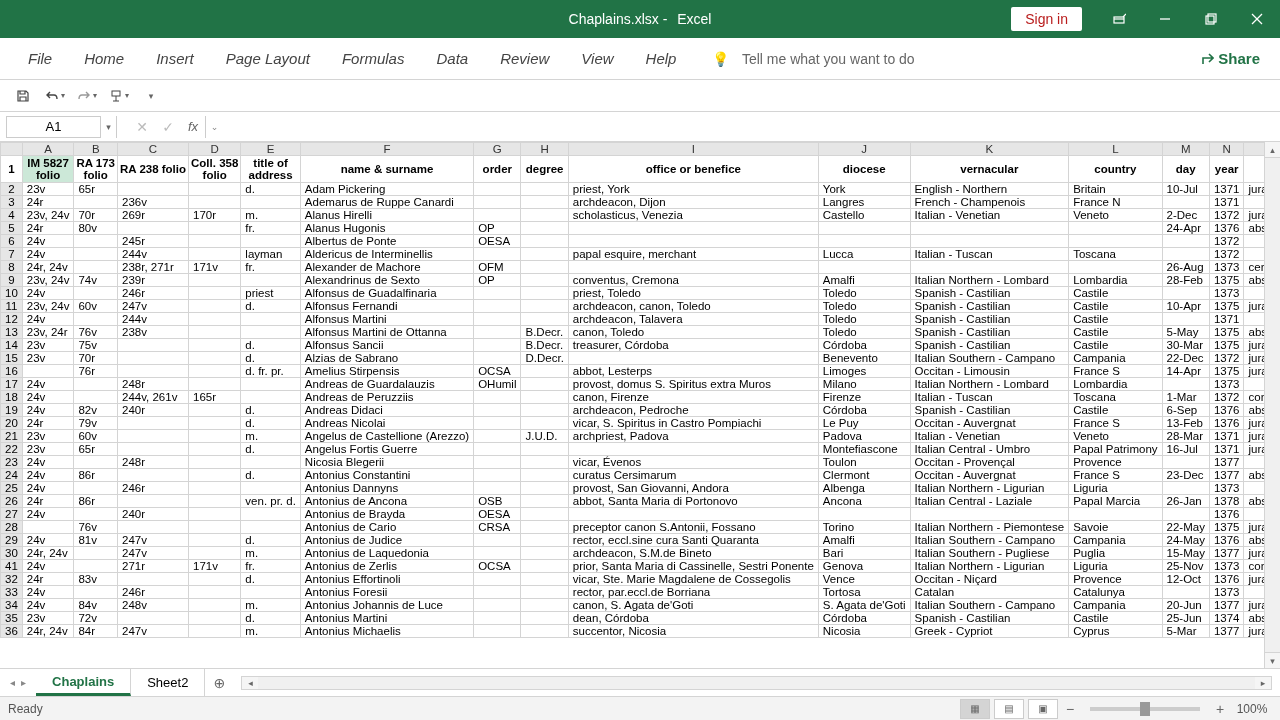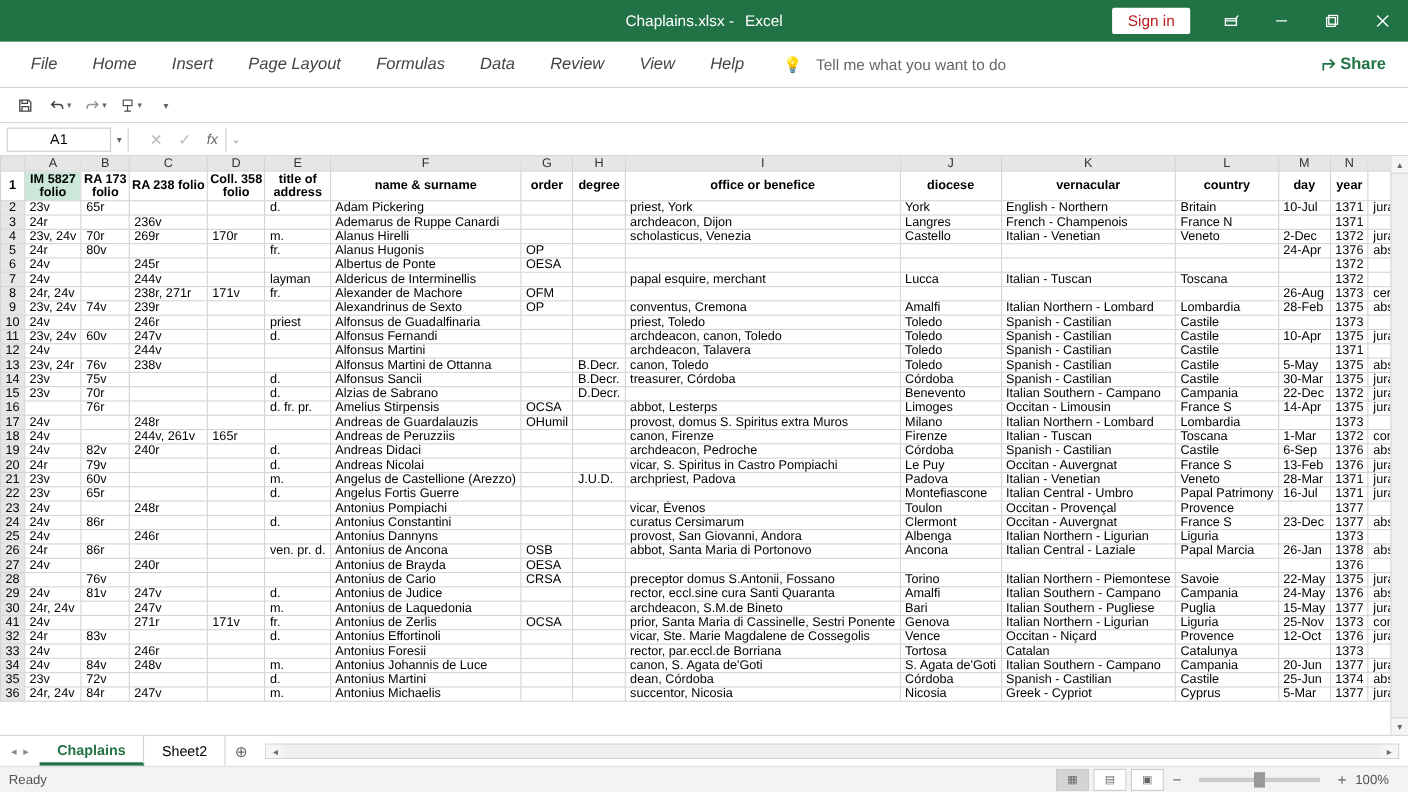--- a/index.html
+++ b/index.html
@@ -57,21 +57,21 @@
 .hbtn { width: 16px; display: flex; align-items: center; justify-content: center; color: #666; font-size: 9px; background: #f5f5f5; }
 .htrack { flex: 1; }
 
 .statusbar { height: 24px; background: #f3f3f3; border-top: 1px solid #d4d4d4; display: flex; align-items: center; padding: 0 8px; font-size: 12px; color: #555; }
 .statusbar .right { margin-left: auto; display: flex; align-items: center; gap: 4px; }
 .view-btn { width: 30px; height: 20px; border: 1px solid #ccc; display: flex; align-items: center; justify-content: center; font-size: 10px; color: #666; background: #fff; }
 .view-btn.active { background: #d4d4d4; }
 .zoom-slider { width: 110px; height: 4px; background: #ccc; margin: 0 8px; position: relative; }
 .zoom-thumb { width: 10px; height: 14px; background: #999; position: absolute; left: 50%; top: -5px; transform: translateX(-50%); }
 .zoom-btn { width: 16px; text-align: center; color: #666; font-size: 14px; }
-.zoom-pct { width: 40px; text-align: left; }
+.zoom-pct { width: 40px; text-align: center; }
 
 
 .cA { width: 42px; } .cB { width: 42px; } .cC { width: 52px; } .cD { width: 52px; } .cE { width: 54px; }
 .cF { width: 162px; } .cG { width: 50px; } .cH { width: 50px; } .cI { width: 216px; }
 .cJ { width: 78px; } .cK { width: 156px; } .cL { width: 76px; } .cM { width: 44px; } .cN { width: 44px; } .cO { width: 148px; }
 </style>
 </head>
 <body>
 
 <div class="titlebar">
@@ -608,21 +608,21 @@
             <td>1371</td>
             <td>juravit</td>
           </tr>
           <tr>
             <td class="rowhead">23</td>
             <td>24v</td>
             <td></td>
             <td>248r</td>
             <td></td>
             <td></td>
-            <td>Antonius Pompiachi</td>
+            <td>Nicosia Blegerii</td>
             <td></td>
             <td></td>
             <td>vicar, Évenos</td>
             <td>Toulon</td>
             <td>Occitan - Provençal</td>
             <td>Provence</td>
             <td></td>
             <td>1377</td>
             <td></td>
           </tr>
@@ -701,21 +701,21 @@
           <tr>
             <td class="rowhead">28</td>
             <td></td>
             <td>76v</td>
             <td></td>
             <td></td>
             <td></td>
             <td>Antonius de Cario</td>
             <td>CRSA</td>
             <td></td>
-            <td>preceptor domus S.Antonii, Fossano</td>
+            <td>preceptor canon S.Antonii, Fossano</td>
             <td>Torino</td>
             <td>Italian Northern - Piemontese</td>
             <td>Savoie</td>
             <td>22-May</td>
             <td>1375</td>
             <td>juravit</td>
           </tr>
           <tr>
             <td class="rowhead">29</td>
             <td>24v</td>

